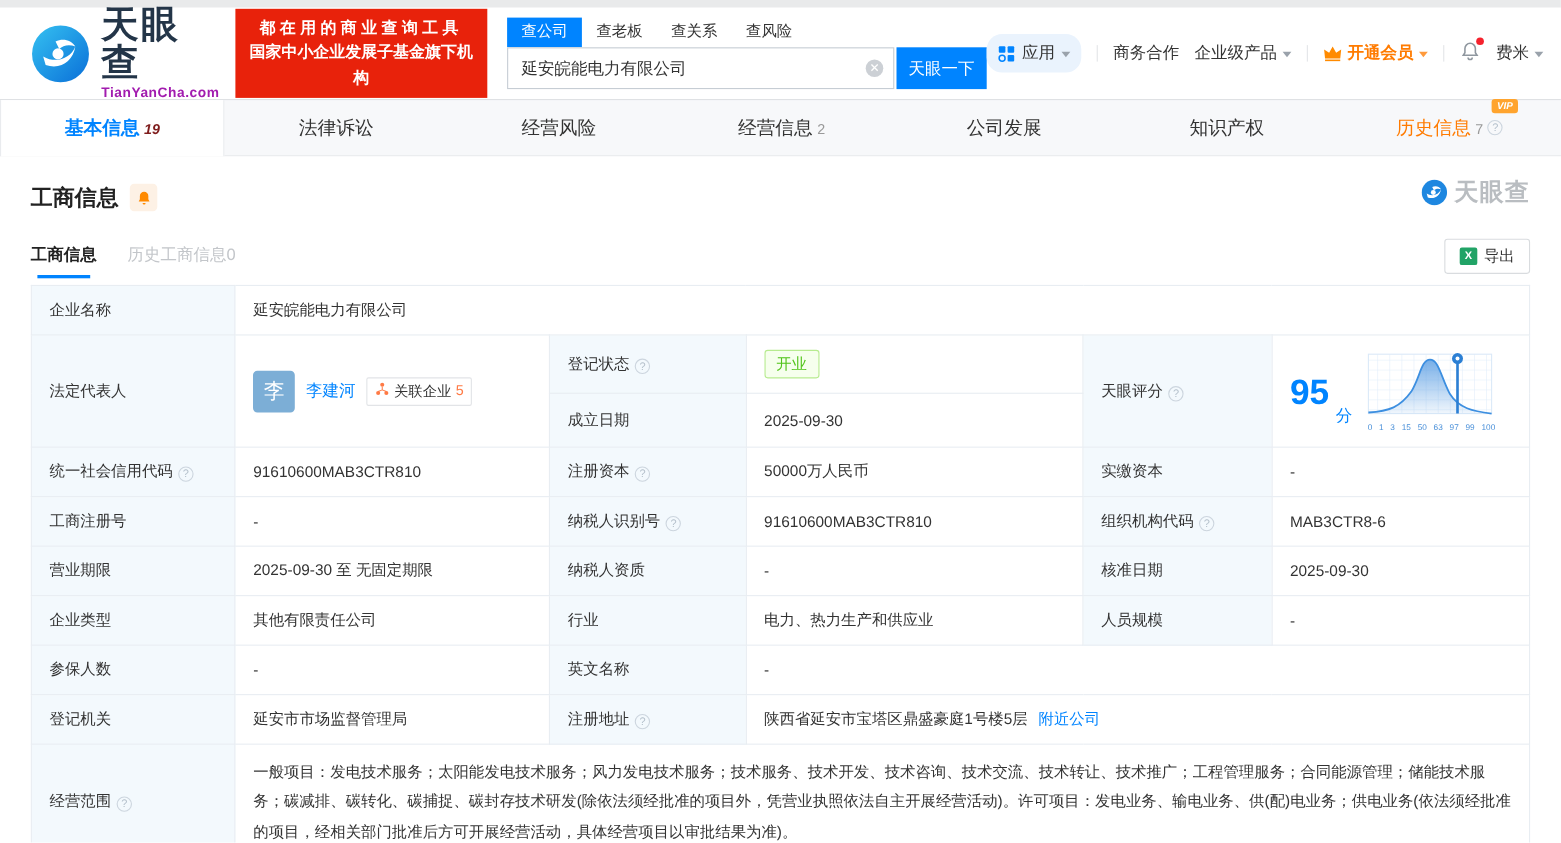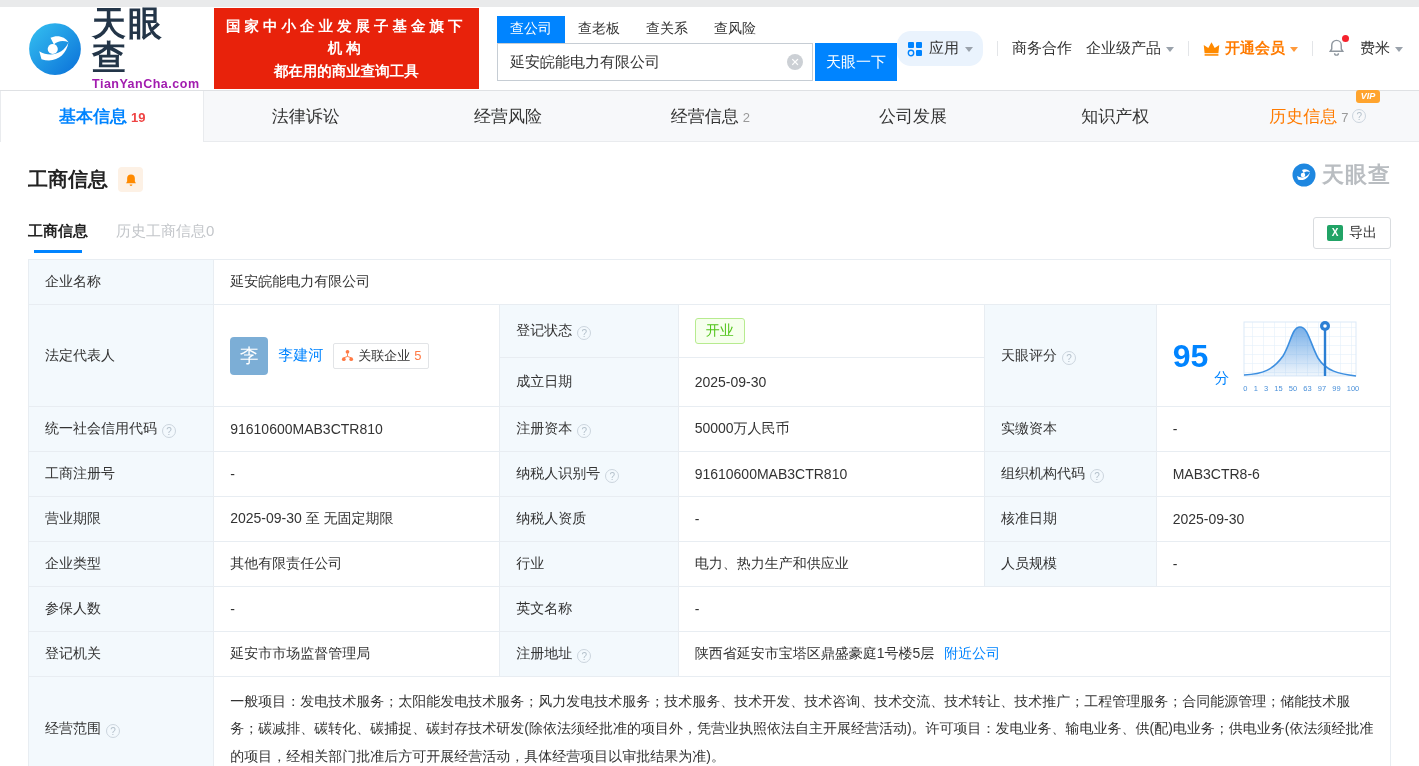--- a/index.html
+++ b/index.html
@@ -34,21 +34,21 @@
   .caret.orange { border-top-color:#ff9a3c; }
   .divider { width:1px; height:15px; background:#e3e5e8; }
   .bell-wrap { position:relative; cursor:pointer; }
   .red-dot { position:absolute; top:-3px; right:-3px; width:7px; height:7px; border-radius:50%; background:#f5222d; }
 
   
   .tabbar { display:flex; height:52px; background:#f7f8fa; border-top:1px solid #dfe1e4; border-bottom:1px solid #e9ebee; }
   .tab { flex:1; display:flex; align-items:center; justify-content:center; gap:4px; font-size:17px; color:#333; cursor:pointer; position:relative; }
   .tab.active { background:#fff; border-left:1px solid #e9ebee; border-right:1px solid #e9ebee; color:#0084ff; font-weight:bold; margin-bottom:-1px; }
   .tab .count { font-size:13px; margin-top:2px; color:#999; }
-  .tab.active .count { color:#ef4444; }
+  .tab.active .count { color:#7f1d1d;font-style:italic; }
   .tab.history { color:#ff7b00; }
   .tab-inner { position:relative; display:flex; align-items:center; gap:4px; }
   .vip-badge { position:absolute; top:-15px; right:-14px; background:#ffa42e; color:#fff; font-size:9px; font-weight:bold; font-style:italic; padding:1px 5px 2px; border-radius:3px; }
   .qm { display:inline-block; width:14px; height:14px; border:1px solid #ccd5de; border-radius:50%; color:#b4c0cb; font-size:10px; line-height:13px; text-align:center; cursor:pointer; flex:0 0 auto; }
 
   
   .section-head { padding:24px 28px 0; position:relative; }
   .title-row { display:flex; align-items:center; gap:10px; }
   .page-title { font-size:20px; font-weight:bold; color:#222; }
   .bell-badge { width:25px; height:25px; background:#fdf1e5; border-radius:4px; display:flex; align-items:center; justify-content:center; cursor:pointer; }
@@ -64,21 +64,21 @@
 
   
   .info-table { width:1363px; margin:2px 28px 0; border-collapse:collapse; font-size:14px; }
   .info-table td { border:1px solid #e8edf2; padding:11px 16px; height:45px; vertical-align:middle; color:#333; }
   .info-table td.lbl { background:#f3f9fd; width:auto; }
   .lbl-inner { display:flex; align-items:flex-end; gap:5px; }
   a.link { color:#0084ff; text-decoration:none; cursor:pointer; }
   .rep-cell { display:flex; align-items:center; gap:10px; }
   .avatar { width:38px; height:38px; background:#7caed6; color:#fff; border-radius:4px; font-size:19px; display:flex; align-items:center; justify-content:center; }
   .rep-name { font-size:15px; }
-  .rel-pill { display:flex; align-items:center; gap:4px; border:1px solid #e2e4e7; border-radius:2px; padding:3px 7px; font-size:13px; cursor:pointer; background:#fff; }
+  .rel-pill { display:flex; gap:4px; border:1px solid #e2e4e7; border-radius:2px; padding:3px 7px; font-size:13px; cursor:pointer; background:#fff; }
   .rel-count { color:#ff7a45; }
   .status-badge { display:inline-block; color:#52c41a; background:#f6ffed; border:1px solid #b7eb8f; border-radius:3px; padding:3px 10px; font-size:14px; }
   .score-cell { display:flex; align-items:center; gap:12px; padding:2px 0; }
   .score-num { font-size:32px; font-weight:bold; color:#0084ff; line-height:1; }
   .score-unit { font-size:15px; color:#0084ff; align-self:flex-end; margin-bottom:5px; margin-left:-6px; }
   .score-chart { width:120px; }
   .ticks { display:flex; justify-content:space-between; width:116px; margin:1px auto 0; font-size:7.5px; color:#4a90d9; }
   .scope-text { line-height:1.95; }
 </style>
 </head>
@@ -100,22 +100,22 @@
       <path d="M20 14c6-3 13-1 16 4-5-2-10-1-13 2z" fill="#fff"></path>
       <circle cx="22" cy="24" r="4.5" fill="#fff"></circle>
     </svg>
     <div class="logo-texts">
       <span class="logo-cn">天眼查</span>
       <span class="logo-en">TianYanCha.com</span>
     </div>
   </div>
 
   <div class="slogan">
+    <div>都在用的商业查询工具</div>
     <div>国家中小企业发展子基金旗下机构</div>
-    <div>都在用的商业查询工具</div>
   </div>
 
   <div class="search-block">
     <div class="search-tabs">
       <span class="search-tab active">查公司</span>
       <span class="search-tab">查老板</span>
       <span class="search-tab">查关系</span>
       <span class="search-tab">查风险</span>
     </div>
     <div class="search-row">

